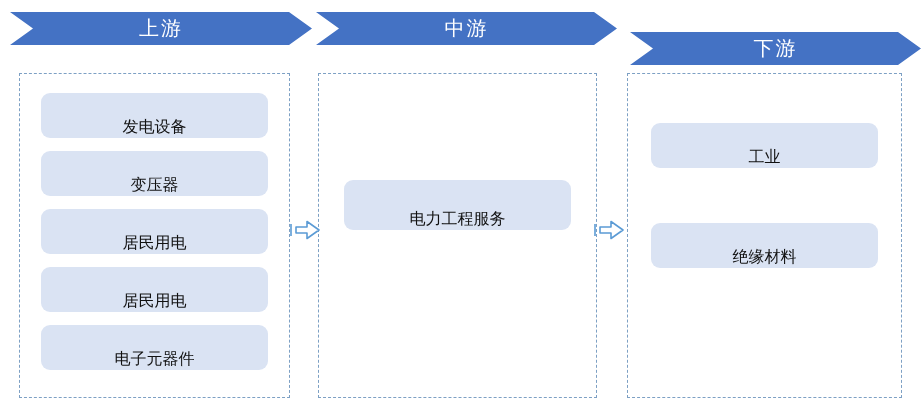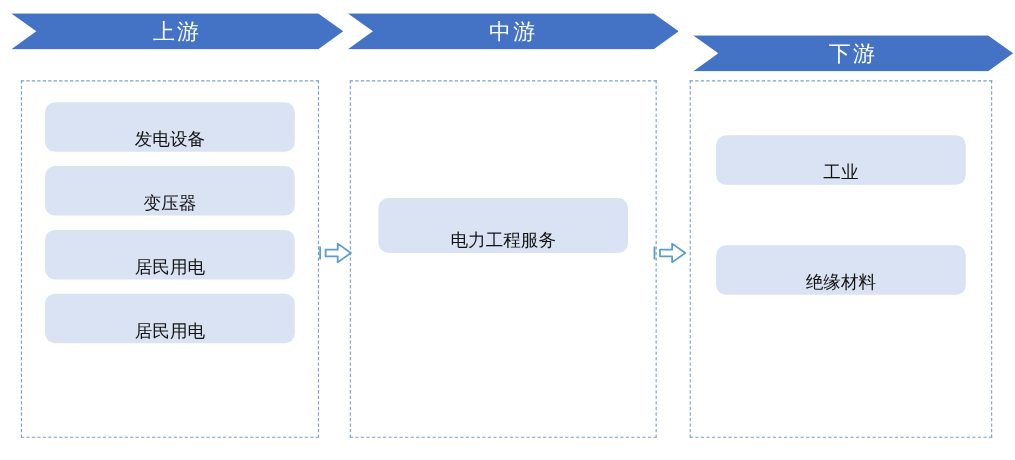--- a/index.html
+++ b/index.html
@@ -93,20 +93,23 @@
     </div>
     <div class="item">
       <span>变压器</span>
     </div>
     <div class="item">
       <span>居民用电</span>
     </div>
     <div class="item">
       <span>居民用电</span>
     </div>
+    <div class="item">
+      <span>电子元器件</span>
+    </div>
   </div>
 
   <div class="dashed-box box-midstream">
     <div class="item tall">
       <span>电力工程服务</span>
     </div>
   </div>
 
   <div class="dashed-box box-downstream">
     <div class="item">

